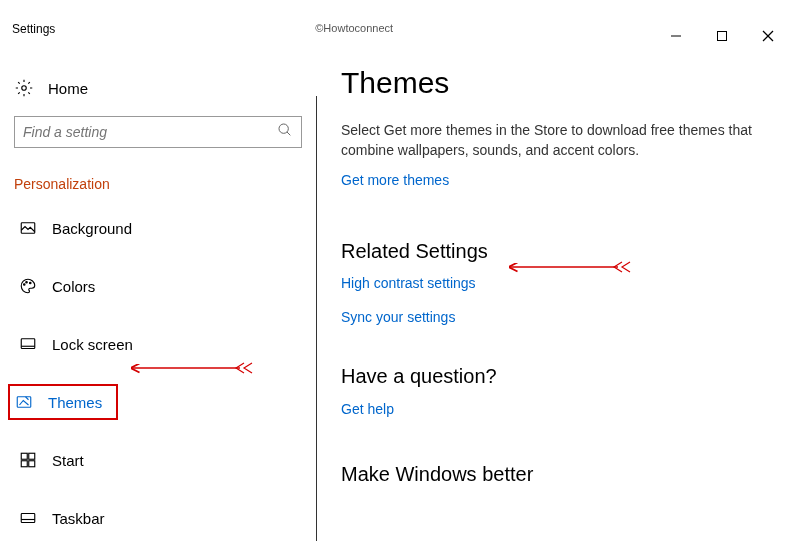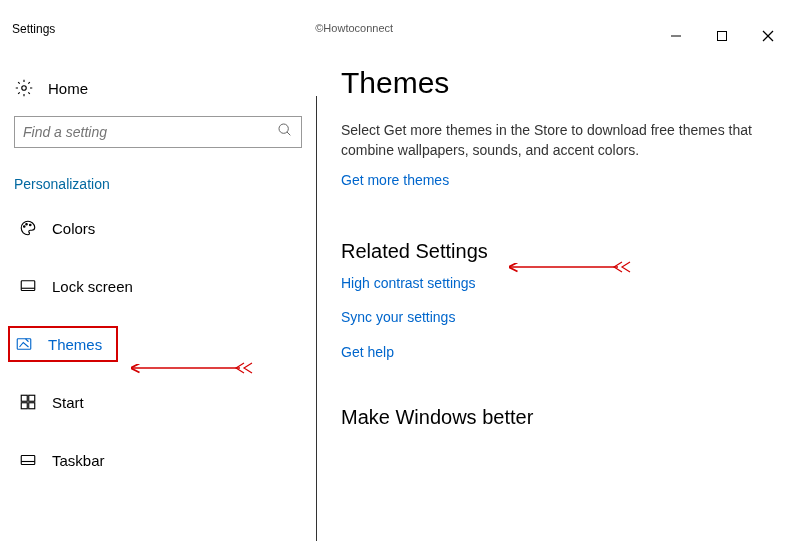--- a/index.html
+++ b/index.html
@@ -71,21 +71,21 @@
       outline: none;
       font-size: 14px;
       font-family: inherit;
       font-style: italic;
       color: #a16207;
       background: transparent;
     }
     .search-icon { color: #666; }
     .category-label {
       font-size: 14px;
-      color: #0369a1;
+      color: #c2410c;
       margin-bottom: 18px;
       padding-left: 0;
     }
     .nav-item {
       display: flex;
       align-items: center;
       gap: 14px;
       padding: 8px 4px;
       margin-bottom: 22px;
       cursor: pointer;
@@ -204,20 +204,29 @@
       <span class="search-icon">
         <svg width="16" height="16" viewBox="0 0 24 24" fill="none" stroke="#666" stroke-width="1.5">
             <circle cx="10" cy="10" r="7"></circle>
             <line x1="20" y1="20" x2="15" y2="15"></line>
           </svg>
       </span>
     </div>
 
     <div class="category-label">Personalization</div>
 
+    <div class="nav-item">
+      <span class="icon">
+        <svg width="18" height="18" viewBox="0 0 24 24" fill="none" stroke="#000" stroke-width="1.5">
+            <rect x="3" y="5" width="18" height="14" rx="1"></rect>
+            <path d="M3 15l5-5 4 4 3-3 6 6"></path>
+          </svg>
+      </span>
+      <span>Background</span>
+    </div>
 
     <div class="nav-item">
       <span class="icon">
         <svg width="18" height="18" viewBox="0 0 24 24" fill="none" stroke="#000" stroke-width="1.5">
             <path d="M12 3a9 9 0 1 0 0 18c1 0 2-1 2-2s-1-1-1-2 1-2 2-2h2a4 4 0 0 0 4-4 9 9 0 0 0-9-8z"></path>
             <circle cx="7" cy="10" r="1" fill="#000"></circle>
             <circle cx="10" cy="7" r="1" fill="#000"></circle>
             <circle cx="15" cy="8" r="1" fill="#000"></circle>
           </svg>
       </span>
@@ -273,20 +282,21 @@
   <div class="main">
     <h1 class="page-title">Themes</h1>
     <div class="cutoff-letter">⁠</div>
     <p class="desc">Select Get more themes in the Store to download free themes that combine wallpapers, sounds, and accent colors.</p>
     <a class="link">Get more themes</a>
 
     <h2 class="section-h">Related Settings</h2>
     <a class="link link-block">High contrast settings</a>
     <a class="link link-block">Sync your settings</a>
 
+    <h2 class="section-h" style="margin-top:40px;">Have a question?</h2>
     <a class="link">Get help</a>
 
     <h2 class="section-h" style="margin-top:40px;">Make Windows better</h2>
   </div>
 </div>
 
 <svg class="arrow-red" style="left:122px; top:358px;" width="140" height="20">
   <defs>
       <marker id="ah1" markerWidth="8" markerHeight="8" refX="1" refY="3" orient="auto">
         <path d="M6,0 L0,3 L6,6" fill="none" stroke="#d40000" stroke-width="1.2"></path>

